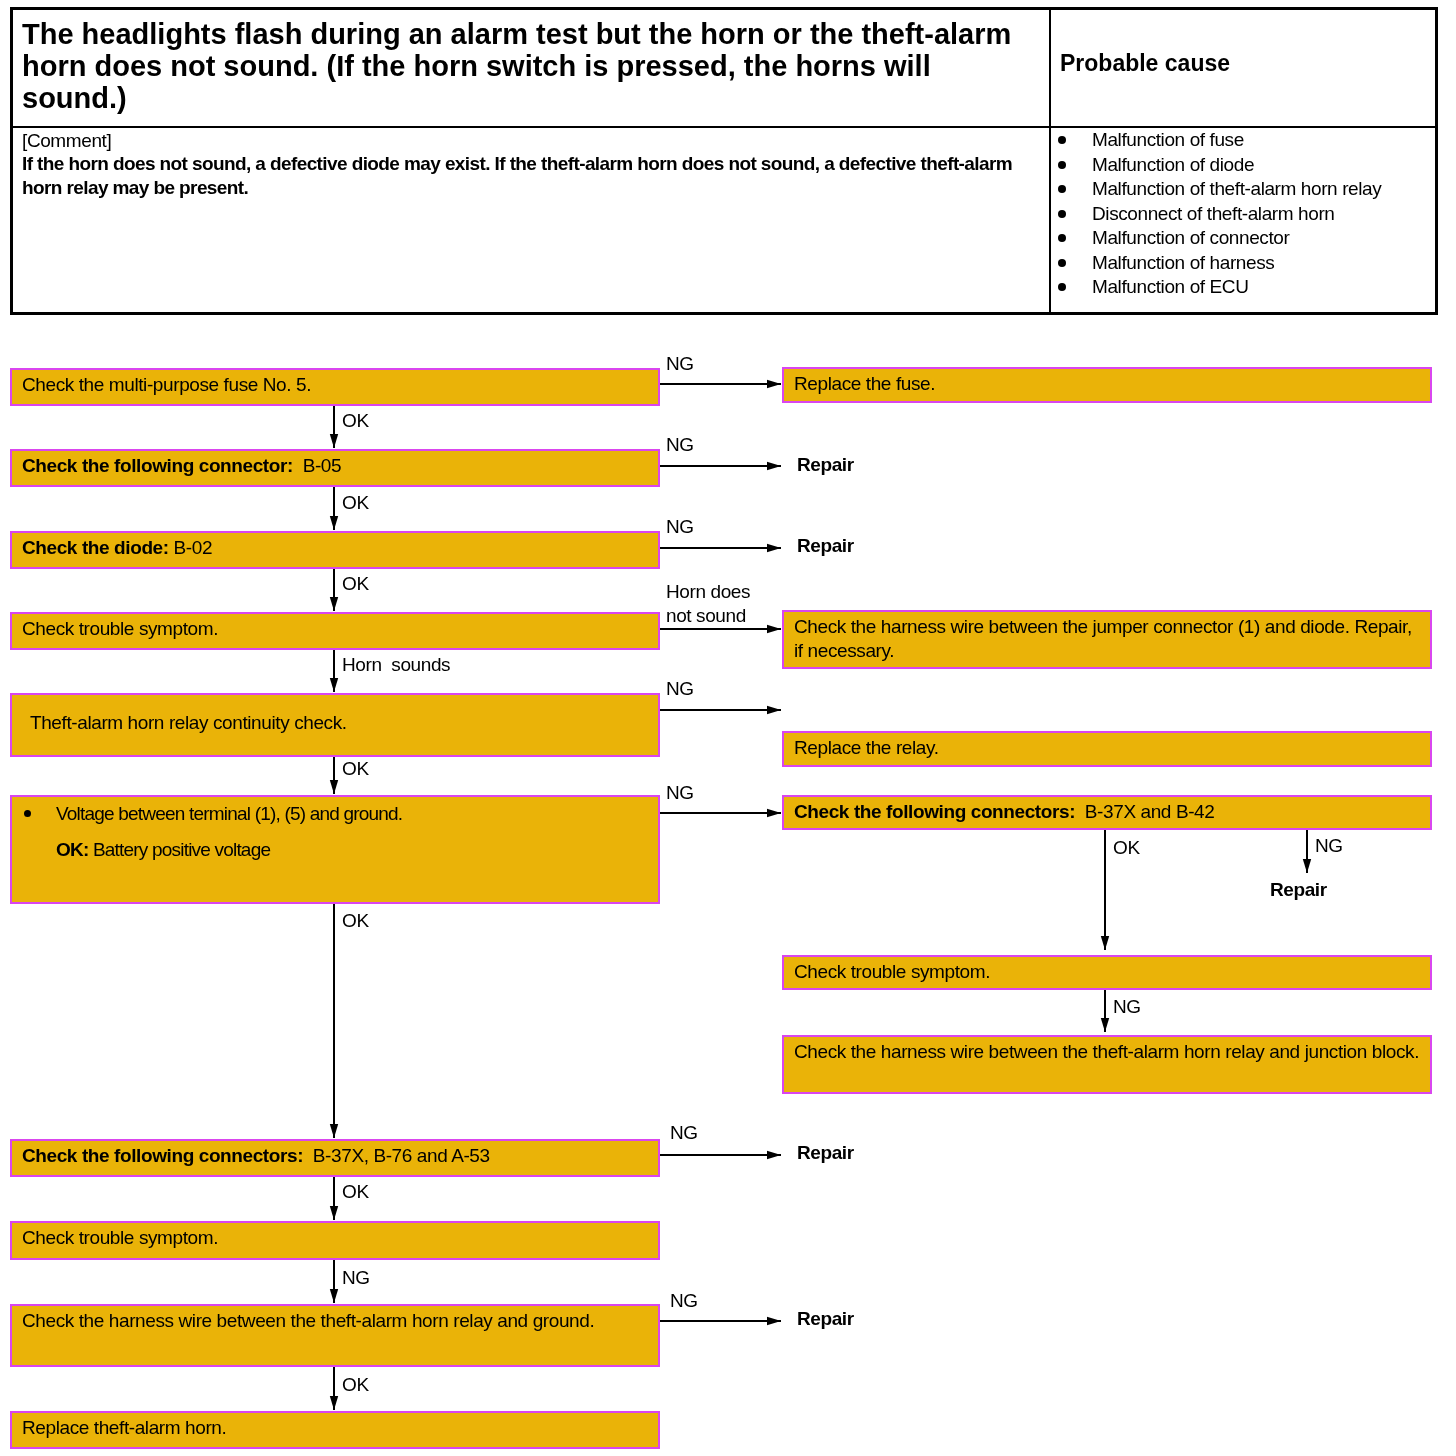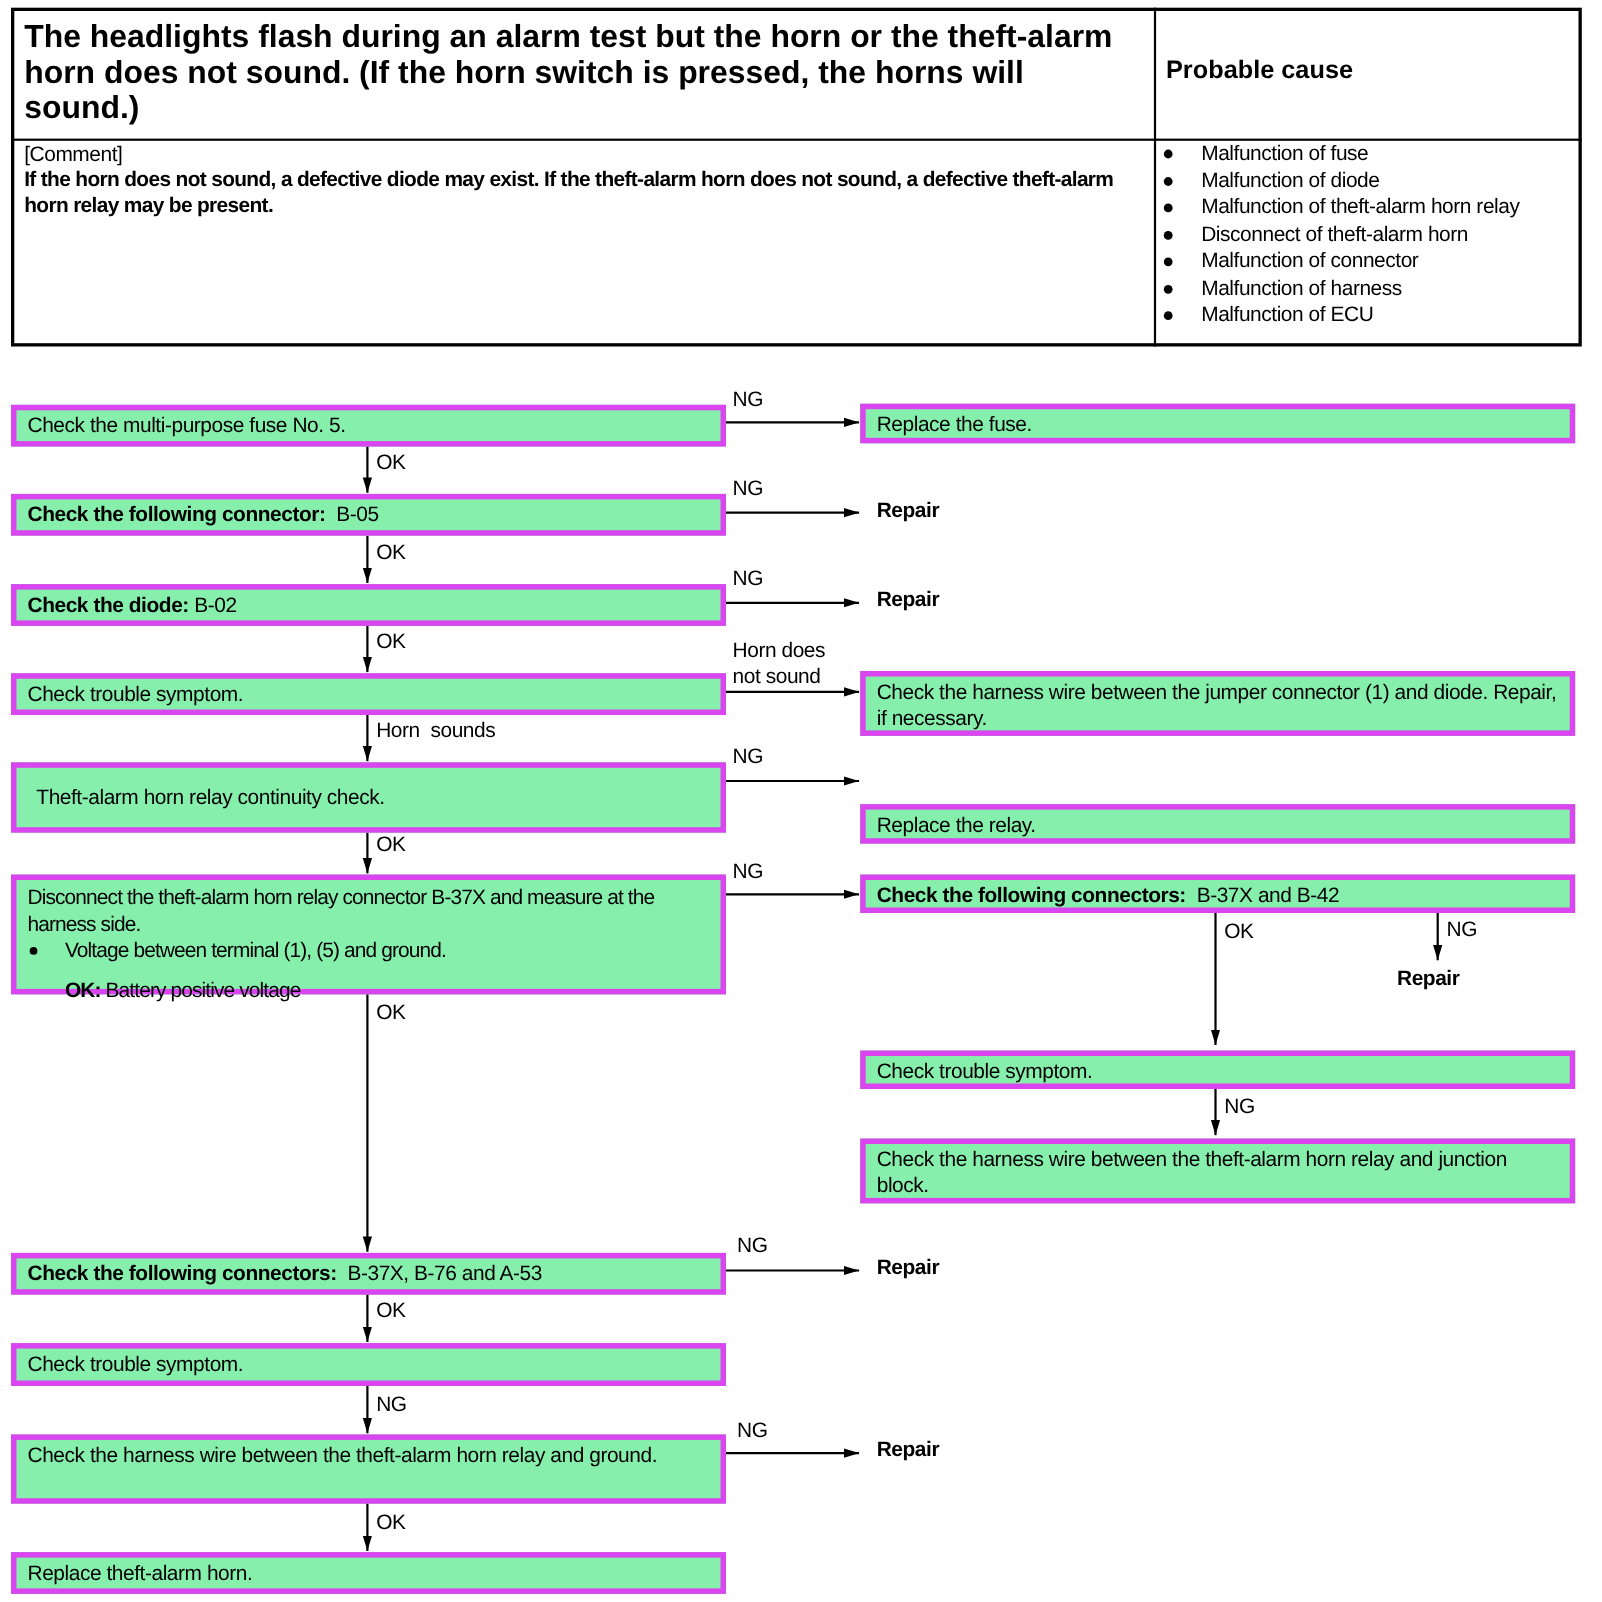--- a/index.html
+++ b/index.html
@@ -12,21 +12,21 @@
   #hdr-hline { left:10px; top:126px; width:1428px; height:2px; background:#000; }
   #title { left:22px; top:18px; width:1010px; font-weight:bold; font-size:29px; line-height:32px; }
   #prob-title { left:1060px; top:50px; font-weight:bold; font-size:23px; }
   #comment-label { left:22px; top:129px; font-size:19px; line-height:24px; letter-spacing:-0.4px; }
   #comment-text { left:22px; top:152px; width:1020px; font-size:19px; line-height:24px; letter-spacing:-0.6px;font-weight:bold; }
   #causes { left:1058px; top:128px; margin:0; padding:0; list-style:none; font-size:19px; line-height:24.5px; letter-spacing:-0.4px; }
   #causes li { position:relative; padding-left:34px; }
   #causes li .dot { position:absolute; left:0; top:8px; width:8px; height:8px; border-radius:50%; background:#000; }
 
   
-  .box { position:absolute; border:5px solid #d946ef; box-sizing:border-box; padding:3px 10px; font-size:19px; line-height:24px; letter-spacing:-0.4px; background:#86efac; }
+  .box { position:absolute; border:2px solid #d946ef; box-sizing:border-box; padding:3px 10px; font-size:19px; line-height:24px; letter-spacing:-0.4px; background:#eab308; }
   .lbl { position:absolute; font-size:19px; line-height:22px; letter-spacing:-0.4px; }
   .repair { position:absolute; font-size:19px; font-weight:bold; letter-spacing:-0.4px; }
   svg#arrows { position:absolute; left:0; top:0; }
 </style>
 </head>
 <body>
 
 <div id="hdr-table" class="abs"></div>
 <div id="hdr-vline" class="abs"></div>
 <div id="hdr-hline" class="abs"></div>
@@ -76,21 +76,20 @@
     <line x1="1105" y1="989" x2="1105" y2="1032" marker-end="url(#ah)"></line>
   </g>
 </svg>
 
 <div class="box" style="left:10px;top:368px;width:650px;height:38px;"><span>Check the multi-purpose fuse No. 5.</span></div>
 <div class="box" style="left:10px;top:449px;width:650px;height:38px;"><b>Check the following connector:</b>&nbsp; <span>B-05</span></div>
 <div class="box" style="left:10px;top:531px;width:650px;height:38px;"><b>Check the diode:</b> <span>B-02</span></div>
 <div class="box" style="left:10px;top:612px;width:650px;height:38px;"><span>Check trouble symptom.</span></div>
 <div class="box" style="left:10px;top:693px;width:650px;height:64px;padding-top:16px;padding-left:18px;"><span>Theft-alarm horn relay continuity check.</span></div>
 <div class="box" style="left:10px;top:795px;width:650px;height:109px;padding-top:5px;letter-spacing:-0.8px;">
-  <div>Disconnect the theft-alarm horn relay connector B-37X and measure at the harness side.</div>
   <div style="position:relative;padding-left:34px;"><span style="position:absolute;left:2px;top:8px;width:7px;height:7px;border-radius:50%;background:#000;"></span><span>Voltage between terminal (1), (5) and ground.</span></div>
   <div style="padding-left:34px;margin-top:12px;"><b>OK:</b> <span>Battery positive voltage</span></div>
 </div>
 <div class="box" style="left:10px;top:1139px;width:650px;height:38px;"><b>Check the following connectors:</b>&nbsp; <span>B-37X, B-76 and A-53</span></div>
 <div class="box" style="left:10px;top:1221px;width:650px;height:39px;"><span>Check trouble symptom.</span></div>
 <div class="box" style="left:10px;top:1304px;width:650px;height:63px;"><span>Check the harness wire between the theft-alarm horn relay and ground.</span></div>
 <div class="box" style="left:10px;top:1411px;width:650px;height:38px;"><span>Replace theft-alarm horn.</span></div>
 
 <div class="box" style="left:782px;top:367px;width:650px;height:36px;"><span>Replace the fuse.</span></div>
 <div class="repair" style="left:797px;top:454px;">Repair</div>

